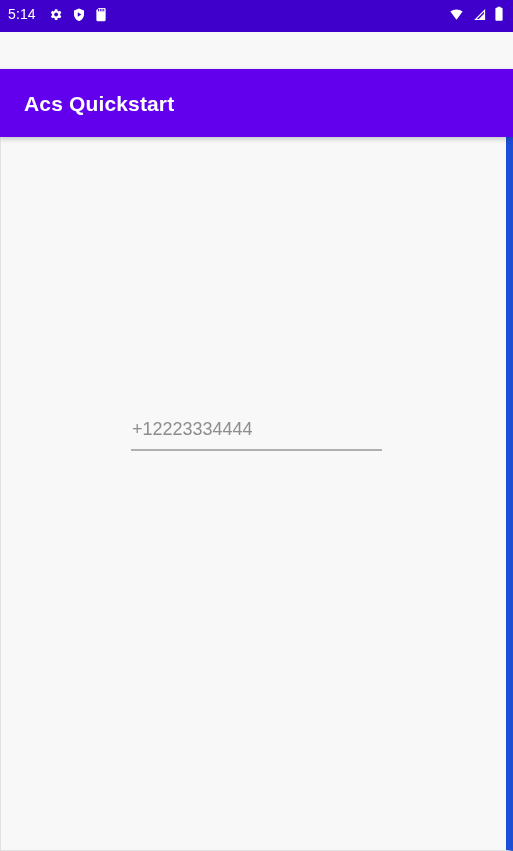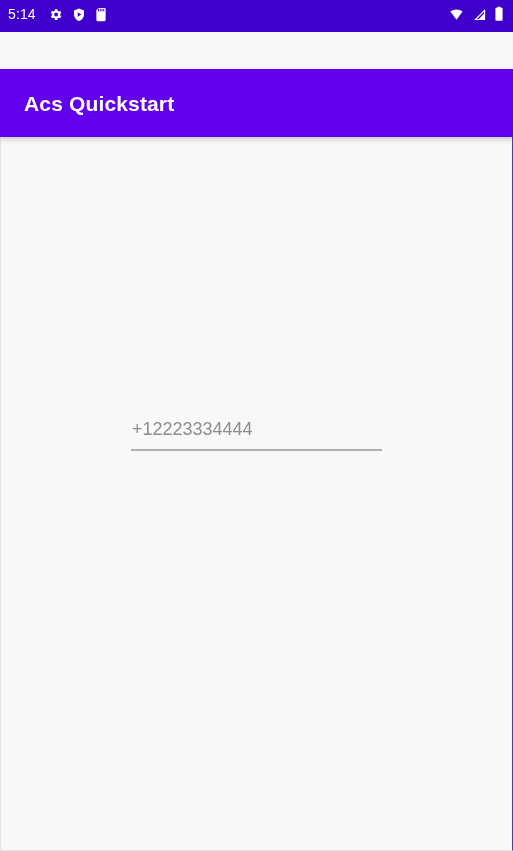--- a/index.html
+++ b/index.html
@@ -83,21 +83,21 @@
 
   
   #content {
     position: absolute;
     left: 0; top: 100px;
     width: 513px;
     height: 751px;
     background: #f8f8f8;
     box-sizing: border-box;
     border-left: 1px solid #e2e2e2;
-    border-right: 1px solid #1d4ed8;
+    border-right: 7px solid #1d4ed8;
     border-bottom: 1px solid #e2e2e2;
   }
 
   
   #phone-field-wrap {
     position: absolute;
     left: 130px;
     top: 318px;
     width: 251px;
   }

